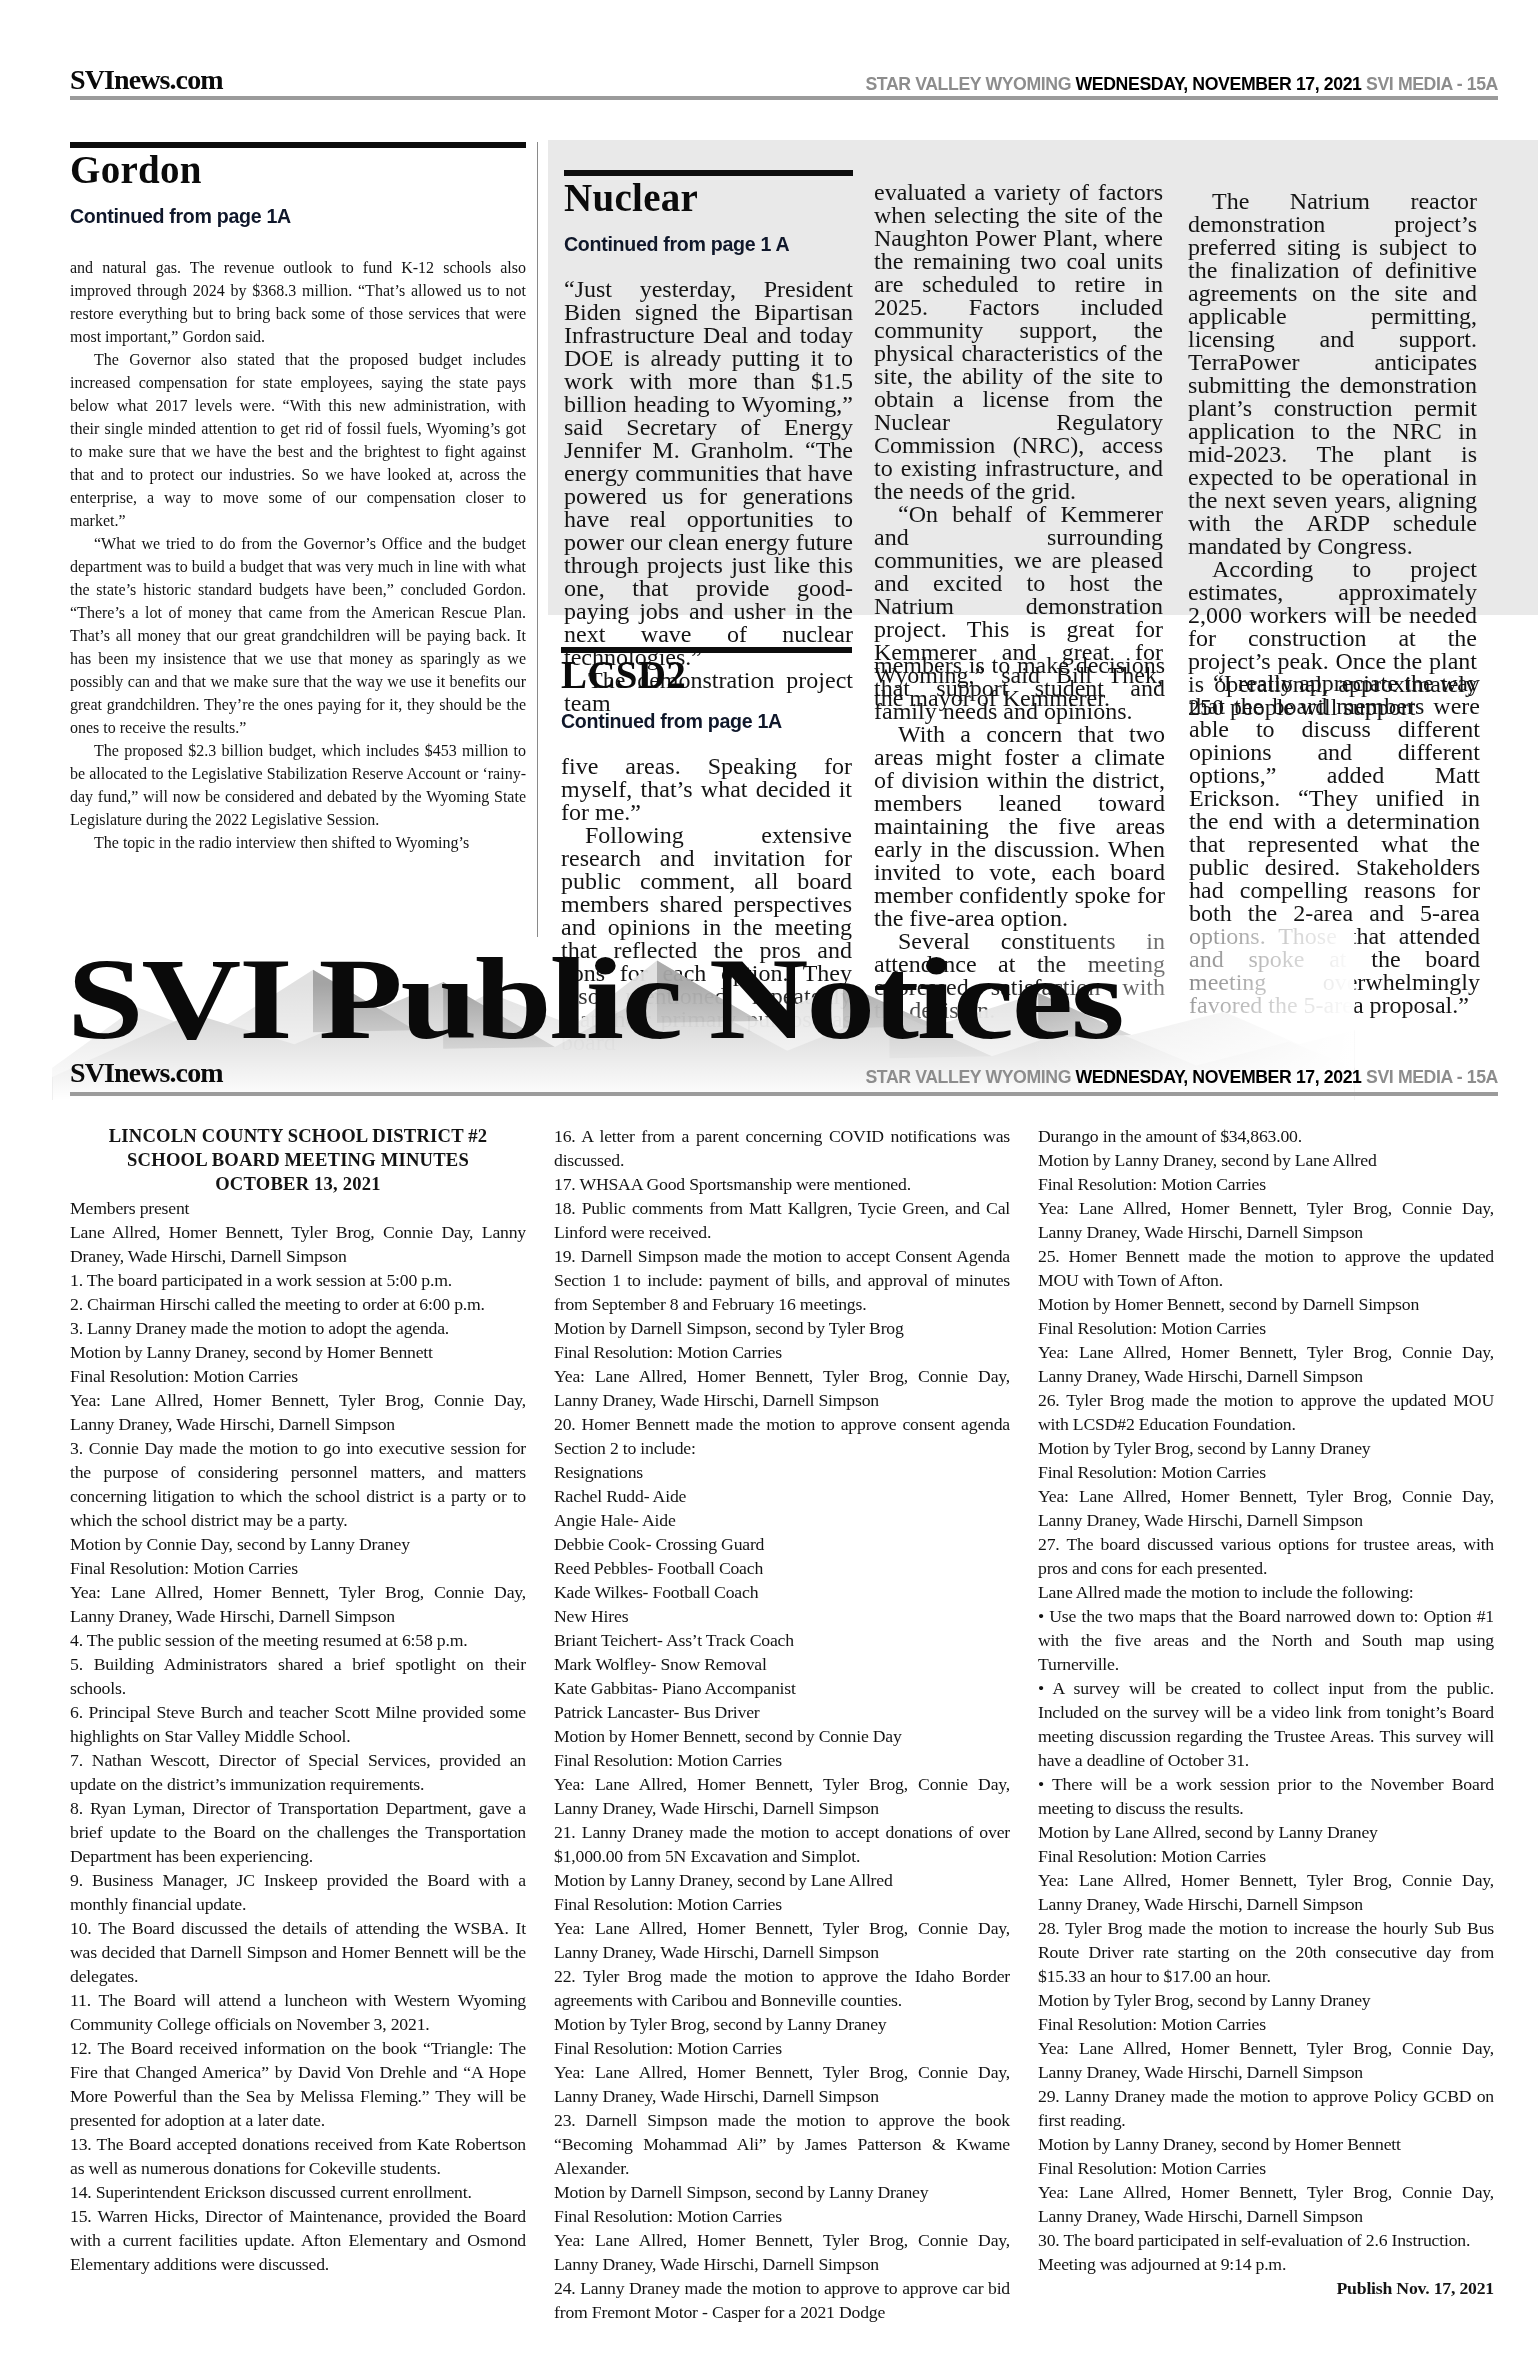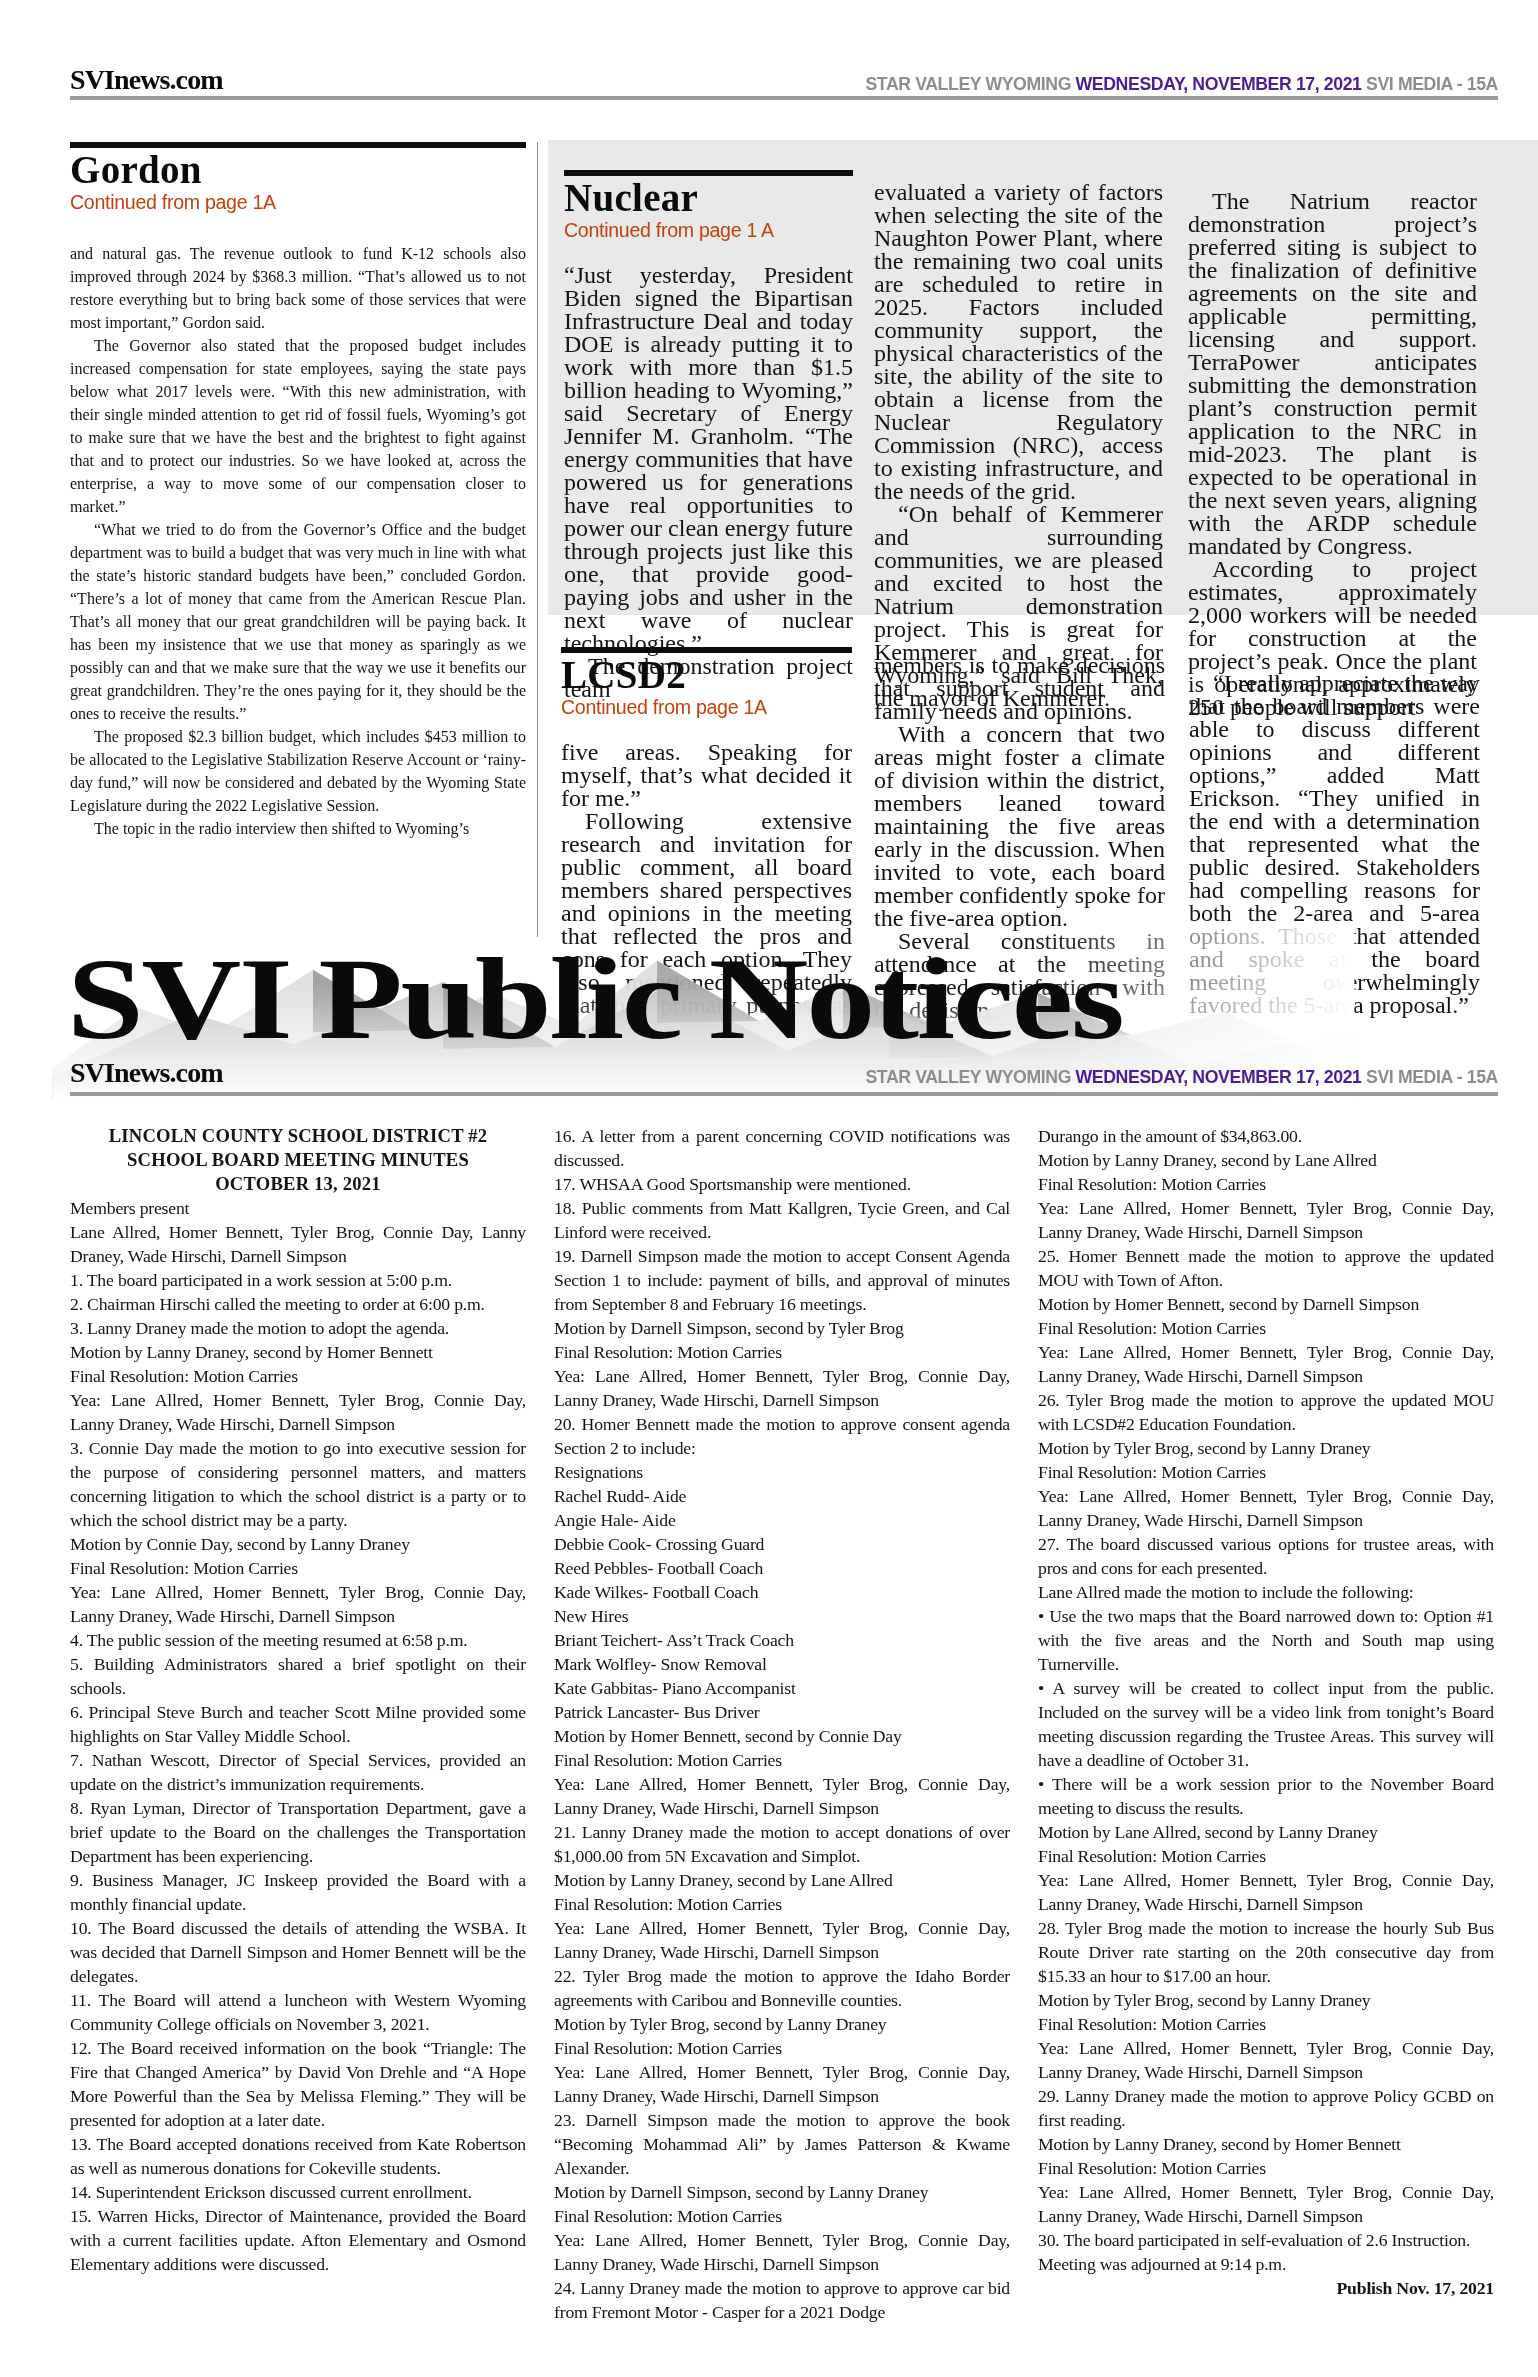--- a/index.html
+++ b/index.html
@@ -10,29 +10,29 @@
   }
   .abs { position:absolute; }
 
   
   .masthead { position:absolute; left:70px; width:1428px; height:34px;
     display:flex; justify-content:space-between; align-items:flex-end; }
   .site { font-family:"Liberation Serif", serif; font-weight:bold; font-size:28px;
     letter-spacing:-0.9px; color:#0a0a0a; line-height:1; }
   .meta { font-family:"Liberation Sans", sans-serif; font-weight:bold; font-size:17.7px;
     letter-spacing:-0.4px; color:#8d8d8d; line-height:1.1; white-space:nowrap; }
-  .meta .m-black { color:#4c1d95; }
+  .meta .m-black { color:#000000; }
   .rule { position:absolute; left:70px; width:1428px; height:3.7px; background:#9b9b9b; }
 
   
   .kicker-bar { height:5.6px; background:#0d0d0d; }
   .headline { font-family:"Liberation Serif", serif; font-weight:bold; font-size:39px;
     line-height:1.04; letter-spacing:0.3px; color:#0b0b0b; margin-top:2.8px; }
-  .continued { font-family:"Liberation Sans", sans-serif; font-weight:normal;
-    font-size:19.6px; letter-spacing:-0.3px; color:#c2410c; margin-top:0; }
+  .continued { font-family:"Liberation Sans", sans-serif; font-weight:bold;
+    font-size:19.6px; letter-spacing:-0.3px; color:#0f172a; margin-top:14px; }
   .body { text-align:justify; }
   .body p { font-size:16px; line-height:23px; }
   .body p + p { text-indent:24px; }
   .indent-first p:first-child { text-indent:24px; }
   #gordon .body { margin-top:28px; }
   .ncol .body, .lcol .body { margin-top:22.4px; }
   .ncol .body p, .lcol .body p, .lbody p { font-size:24px; line-height:23px; }
 
   #nuclear-box { position:absolute; left:548px; top:140px; width:1092px; height:475px;
     background:#e9e9e9; }

